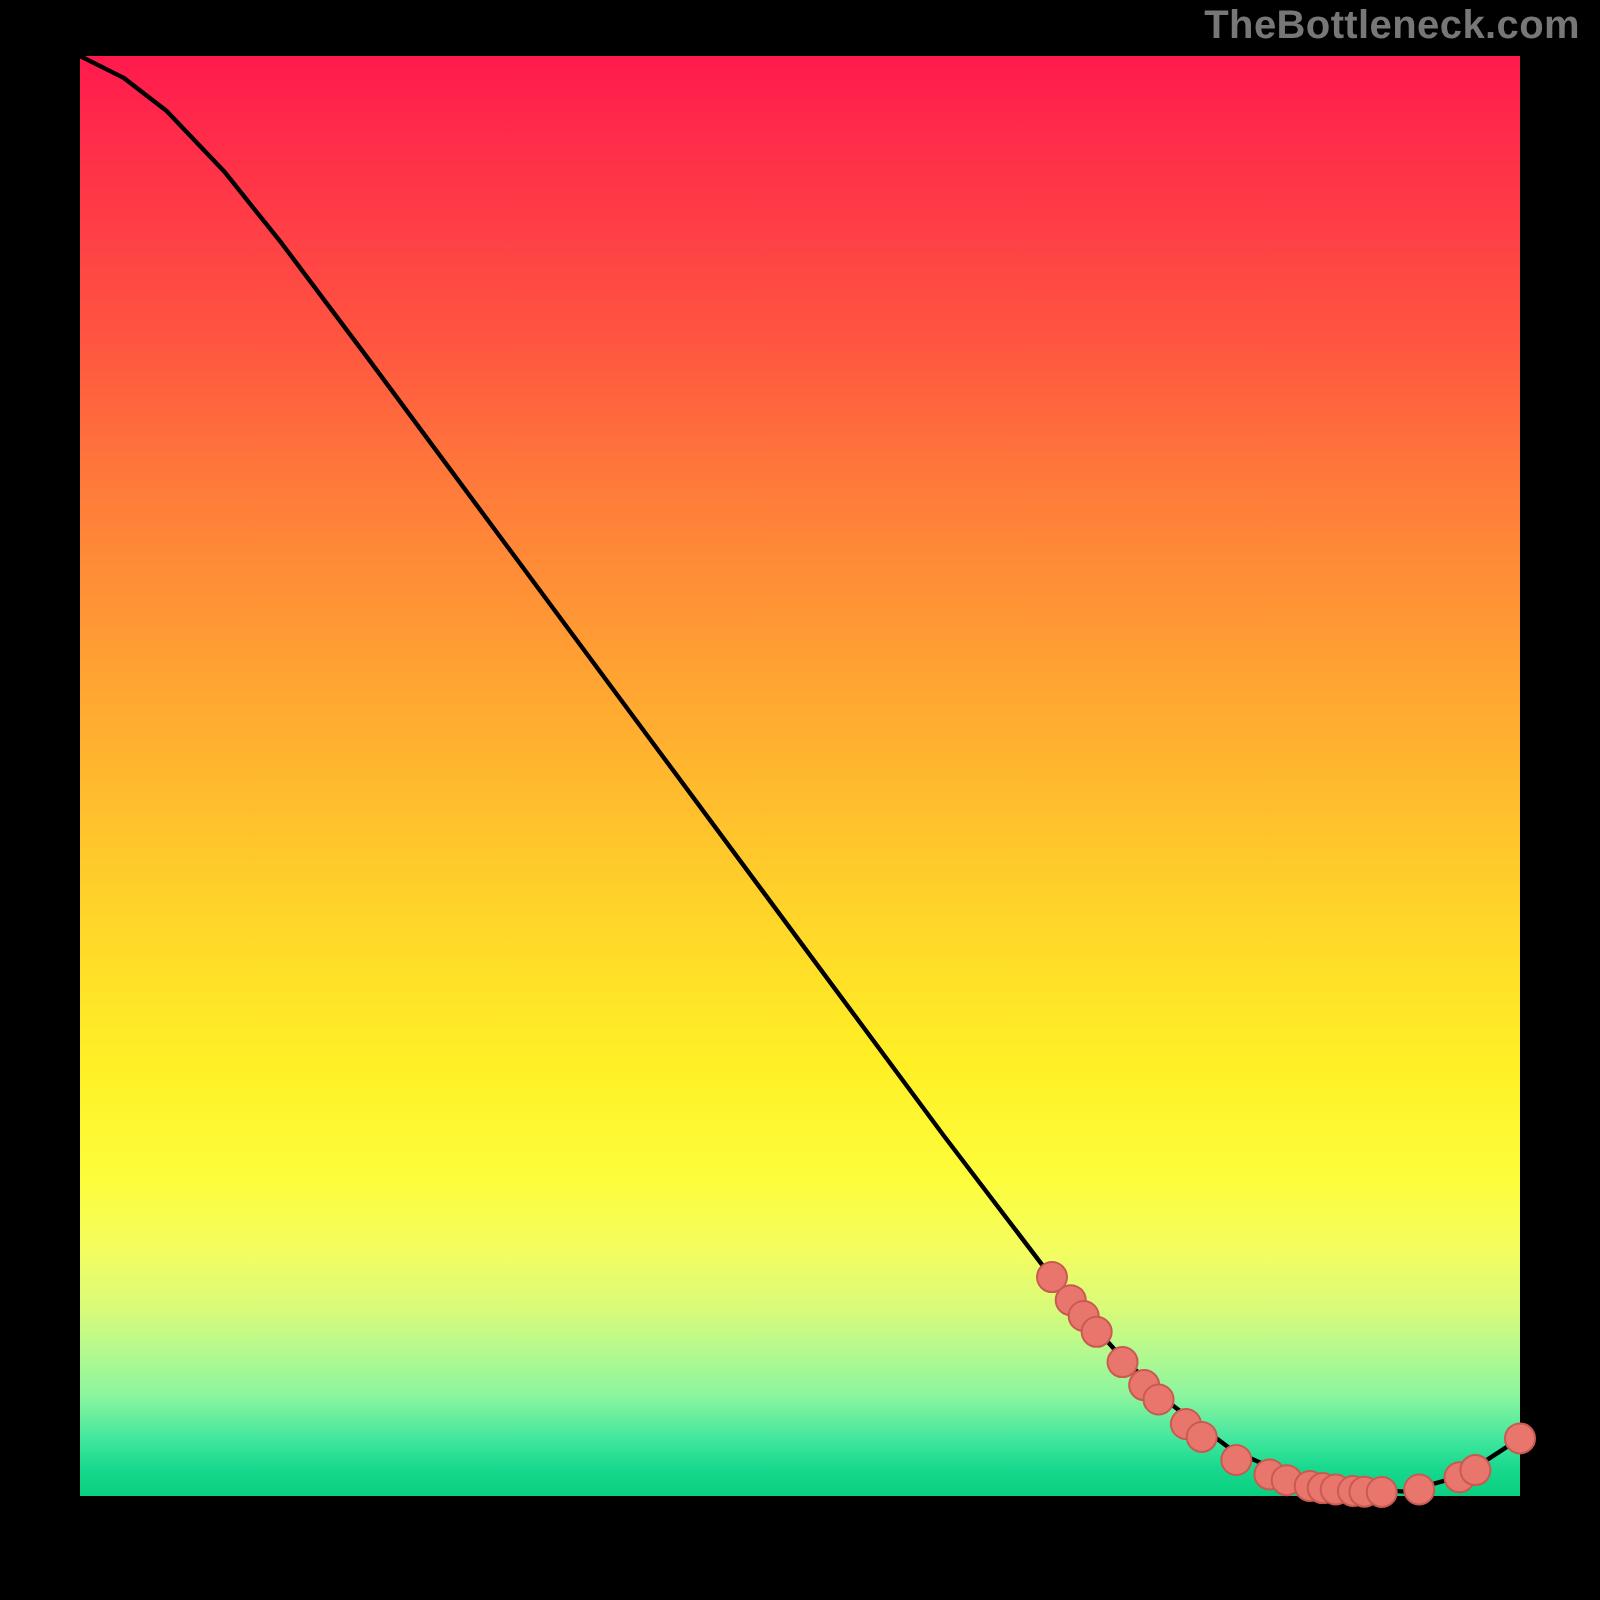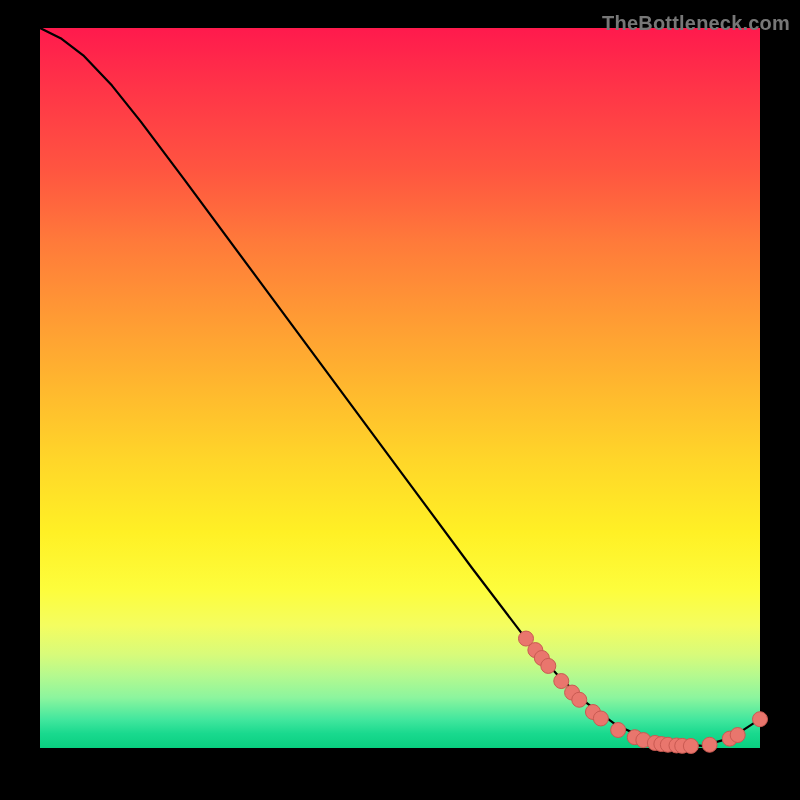--- a/index.html
+++ b/index.html
@@ -11,21 +11,21 @@
     font-family: Arial, Helvetica, sans-serif;
     overflow: hidden;
   }
   .wrap {
     position: relative;
     width: 800px;
     height: 800px;
   }
   .attribution {
     position: absolute;
-    top: 12px;
+    top: 2px;
     right: 10px;
     color: #777;
     font-size: 20px;
     font-weight: bold;
     letter-spacing: 0.2px;
     z-index: 5;
   }
   .plot-frame {
     position: absolute;
     left: 40px;

